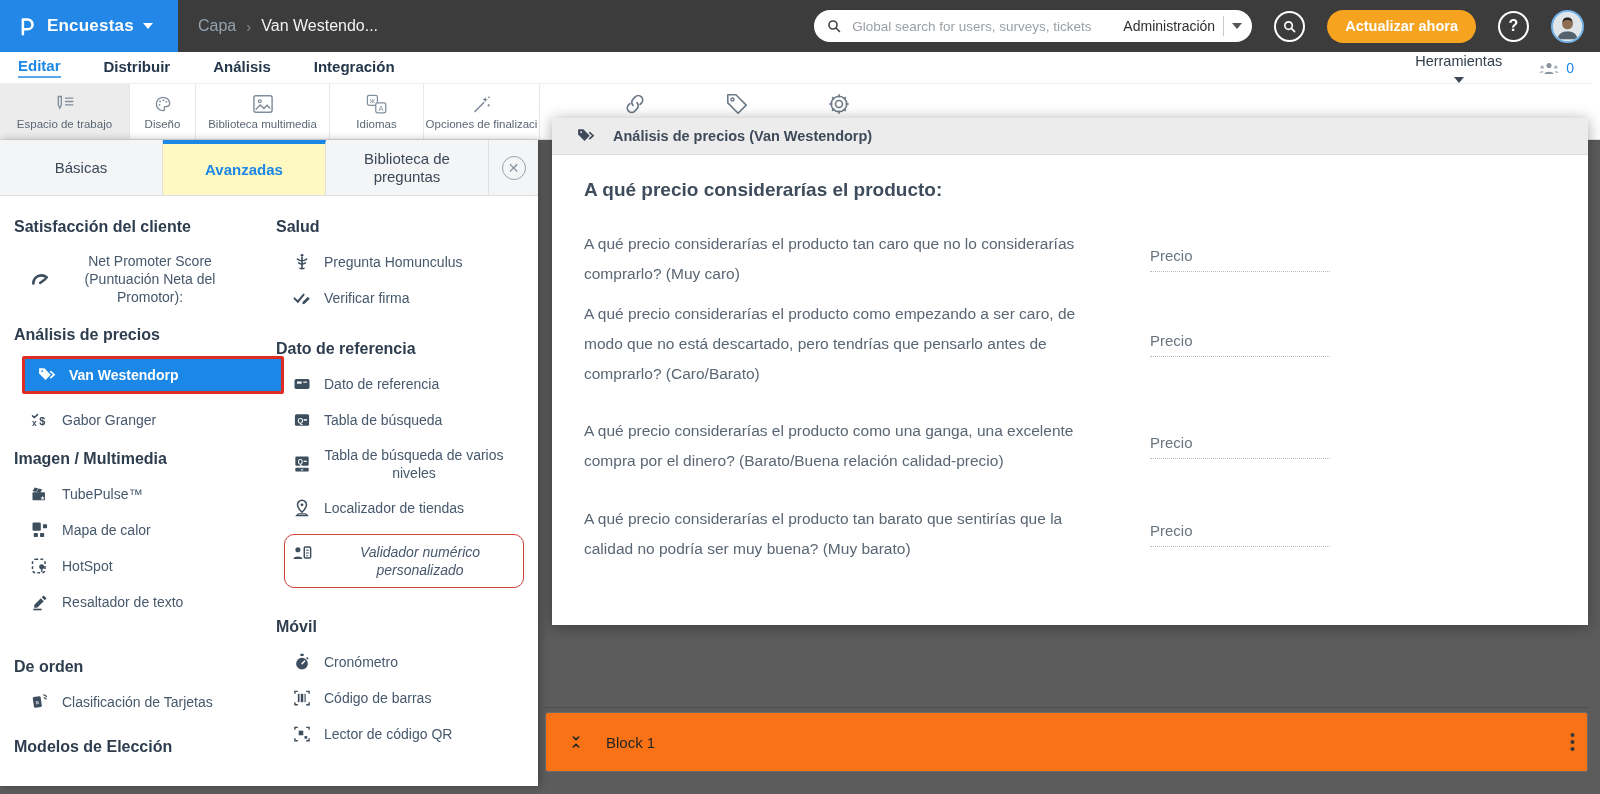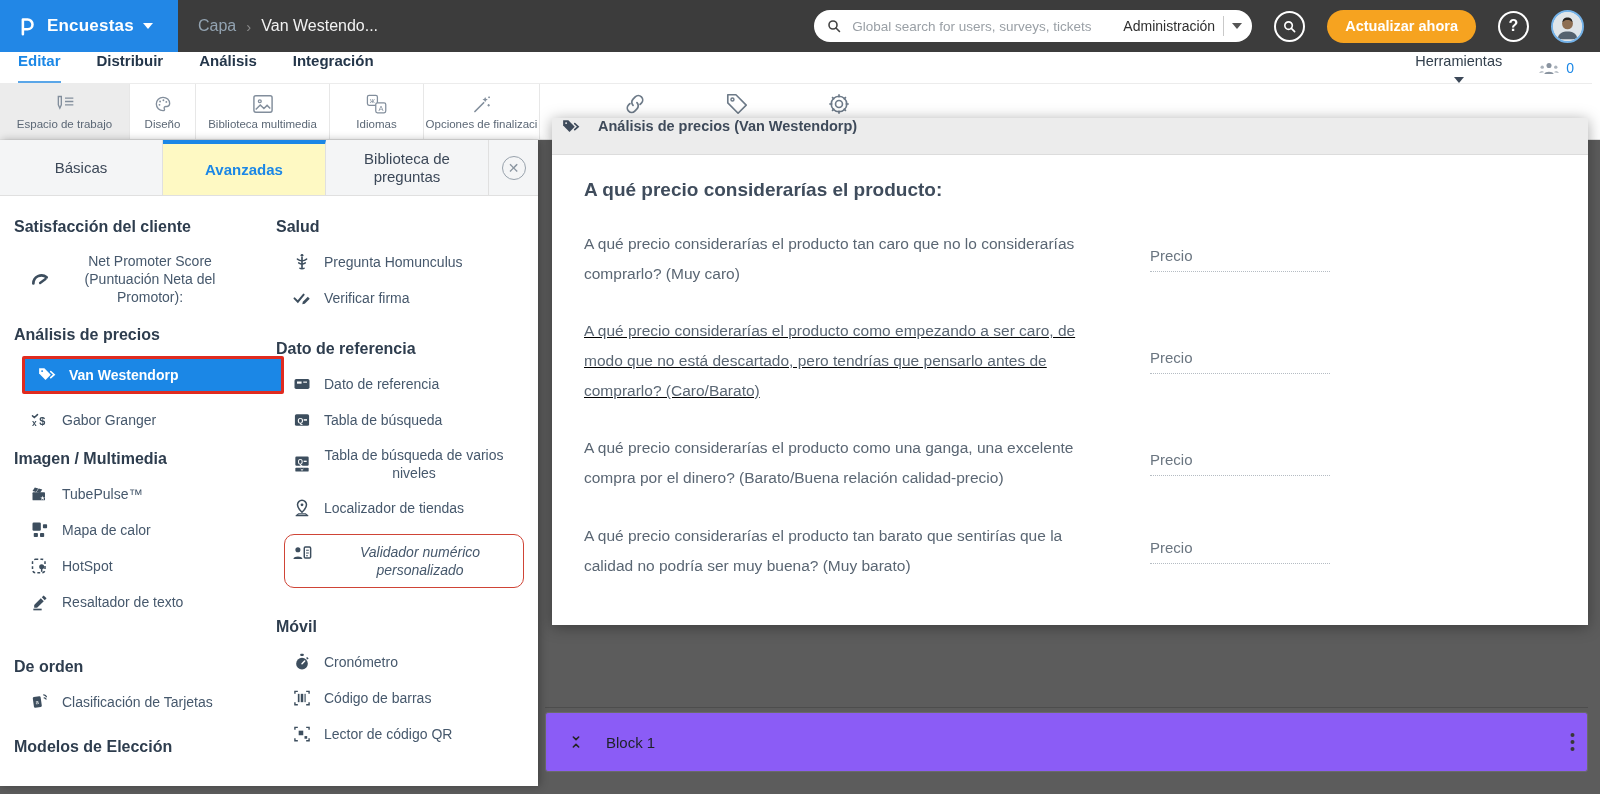--- a/index.html
+++ b/index.html
@@ -23,21 +23,21 @@
   .scope{display:flex;align-items:center;gap:8px;cursor:pointer;}
   .scope-label{font-size:14px;color:#2f2f2f;}
   .scope-divider{width:1px;height:20px;background:#c9c9c9;}
   .scope .caret{border-top-color:#555;}
   .circle-btn{width:31px;height:31px;border-radius:50%;border:2px solid #fff;box-sizing:border-box;display:flex;align-items:center;justify-content:center;cursor:pointer;background:transparent;}
   .update-btn{height:33px;padding:0 18px;border:none;border-radius:17px;background:#f6a320;color:#fff;font-size:14.5px;font-weight:700;font-family:inherit;cursor:pointer;}
   .help-circle{color:#fff;font-size:16px;font-weight:700;}
   .avatar{width:33px;height:33px;border-radius:50%;border:2px solid #74b2e8;box-sizing:border-box;overflow:hidden;background:#e8ecef;cursor:pointer;}
 
   
-  .menubar{position:absolute;left:0;top:52px;width:1592px;height:32px;background:#fff;border-bottom:1px solid #ececec;display:flex;box-sizing:border-box;}
+  .menubar{position:absolute;left:0;top:52px;width:1592px;height:32px;background:#fff;border-bottom:1px solid #ececec;display:flex;align-items:center;box-sizing:border-box;gap:7px;}
   .menu-item{font-size:15px;font-weight:700;color:#24364a;margin-left:36px;cursor:pointer;padding-bottom:2px;}
   .menu-item:first-child{margin-left:18px;}
   .menu-item.active{color:#1b87e6;border-bottom:2px solid #5aa6e8;}
   .menu-right{position:absolute;right:18px;top:0;height:32px;display:flex;align-items:center;gap:10px;}
   .tools{display:flex;align-items:center;gap:8px;font-size:14.5px;color:#33404d;cursor:pointer;margin-right:26px;flex-direction:column;}
   .tools .caret{border-top-color:#3c4858;}
   .collab{display:flex;align-items:center;gap:6px;cursor:pointer;}
   .collab-count{color:#1b87e6;font-size:14px;}
 
   
@@ -45,21 +45,21 @@
   .strip-tabs{display:flex;height:100%;}
   .strip-tab{height:100%;border-right:1px solid #e7e7e7;box-sizing:border-box;display:flex;flex-direction:column;align-items:center;justify-content:center;gap:4px;cursor:pointer;overflow:hidden;}
   .strip-tab.active{background:#ececec;}
   .strip-tab .tico{color:#828e9c;}
   .strip-label{font-size:11.5px;color:#5b6775;white-space:nowrap;}
   .strip-extra{position:absolute;top:7px;color:#6d7a88;cursor:pointer;}
 
   
   .backdrop{position:absolute;left:0;top:140px;width:1600px;height:654px;background:#5c5c5c;z-index:5;}
   .block-divider{position:absolute;left:545px;right:12px;top:567px;height:1px;background:#4d4d4d;}
-  .block-bar{position:absolute;left:545px;right:12px;top:572px;height:60px;background:#8b5cf6;border:1px solid #6a6a6a;border-radius:3px;box-sizing:border-box;display:flex;align-items:center;cursor:pointer;}
+  .block-bar{position:absolute;left:545px;right:12px;top:572px;height:60px;background:#f97316;border:1px solid #6a6a6a;border-radius:3px;box-sizing:border-box;display:flex;align-items:center;cursor:pointer;}
   .block-collapse{margin-left:22px;color:#242424;}
   .block-label{margin-left:22px;font-size:15px;color:#1d2226;}
   .block-kebab{position:absolute;right:12px;top:50%;transform:translateY(-50%);color:#383838;cursor:pointer;}
 
   
   .sidebar{position:absolute;left:0;top:140px;width:538px;height:646px;background:#fff;z-index:10;box-shadow:2px 0 8px rgba(0,0,0,.28);}
   .side-tabs{display:flex;height:56px;border-bottom:1px solid #e0e0e0;box-sizing:border-box;background:#f4f5f6;justify-content:space-between;}
   .side-tab{width:163px;display:flex;align-items:center;justify-content:center;text-align:center;font-size:15px;color:#3c4858;border-right:1px solid #e0e0e0;box-sizing:border-box;cursor:pointer;line-height:18px;padding:0 14px;}
   .side-tab.active{background:#fef9c3;color:#1b87e6;font-weight:700;border-top:4px solid #1b87e6;}
   .side-close{flex:1;display:flex;align-items:center;justify-content:center;cursor:pointer;}
@@ -74,31 +74,31 @@
   .sitem .iico{color:#3d4e5e;flex:none;}
   .sitem .c2{text-align:center;width:180px;}
   .sitem-sel{display:flex;align-items:center;gap:12px;background:#1b87e6;border:3px solid #e02b20;border-radius:2px;height:38px;box-sizing:border-box;margin:12px 0 14px 8px;width:262px;padding-left:12px;color:#fff;font-weight:700;font-size:14px;cursor:pointer;}
   .sitem-sel .iico{color:#fff;}
   .sitem-outl{border:1px solid #cf4436;border-radius:10px;margin:14px 0 14px 8px;width:240px;box-sizing:border-box;padding:8px 6px;display:flex;gap:10px;color:#46586c;font-size:14px;cursor:pointer;font-style:italic;}
   .sitem-outl .lbl{text-align:center;flex:1;line-height:18px;}
   .nps-label{width:172px;text-align:center;}
 
   
   .panel{position:absolute;left:552px;top:118px;width:1036px;height:507px;background:#fff;z-index:12;box-shadow:0 2px 14px rgba(0,0,0,.35);}
-  .panel-head{height:37px;background:#ececec;border-bottom:1px solid #dcdcdc;display:flex;gap:16px;padding-left:8px;box-sizing:border-box;}
+  .panel-head{height:37px;background:#ececec;border-bottom:1px solid #dcdcdc;display:flex;align-items:center;gap:16px;padding-left:23px;box-sizing:border-box;}
   .panel-head .pico{color:#3e4a5a;}
   .panel-title{font-size:14.5px;font-weight:700;color:#3e4a5a;}
   .panel-body{padding:0 32px;}
   .qtitle{font-size:19px;font-weight:700;color:#3f4c5c;margin:24px 0 0 0;cursor:text;}
   .qrow{display:flex;align-items:center;}
   .qrow .qtext{width:505px;font-size:15.5px;color:#5a6673;line-height:30px;cursor:text;}
   .price-wrap{margin-left:auto;margin-right:226px;width:180px;}
   .price-wrap input{width:180px;border:none;border-bottom:1px dotted #b5bcc3;background:transparent;font-family:inherit;font-size:15px;color:#6a7580;padding:0 0 7px 0;outline:none;}
   .price-wrap input::placeholder{color:#6a7580;}
-  .mt1{margin-top:28px;}.mt2{margin-top:27px;text-decoration:underline;}.mt3{margin-top:27px;}.mt4{margin-top:28px;}
+  .mt1{margin-top:28px;}.mt2{margin-top:10px;}.mt3{margin-top:27px;}.mt4{margin-top:28px;}
 </style>
 </head>
 <body>
 
 <div class="app">
 
   <div class="topbar">
     <div class="logo-block">
       <span>
         <svg width="22" height="24" viewBox="0 0 24 24">

